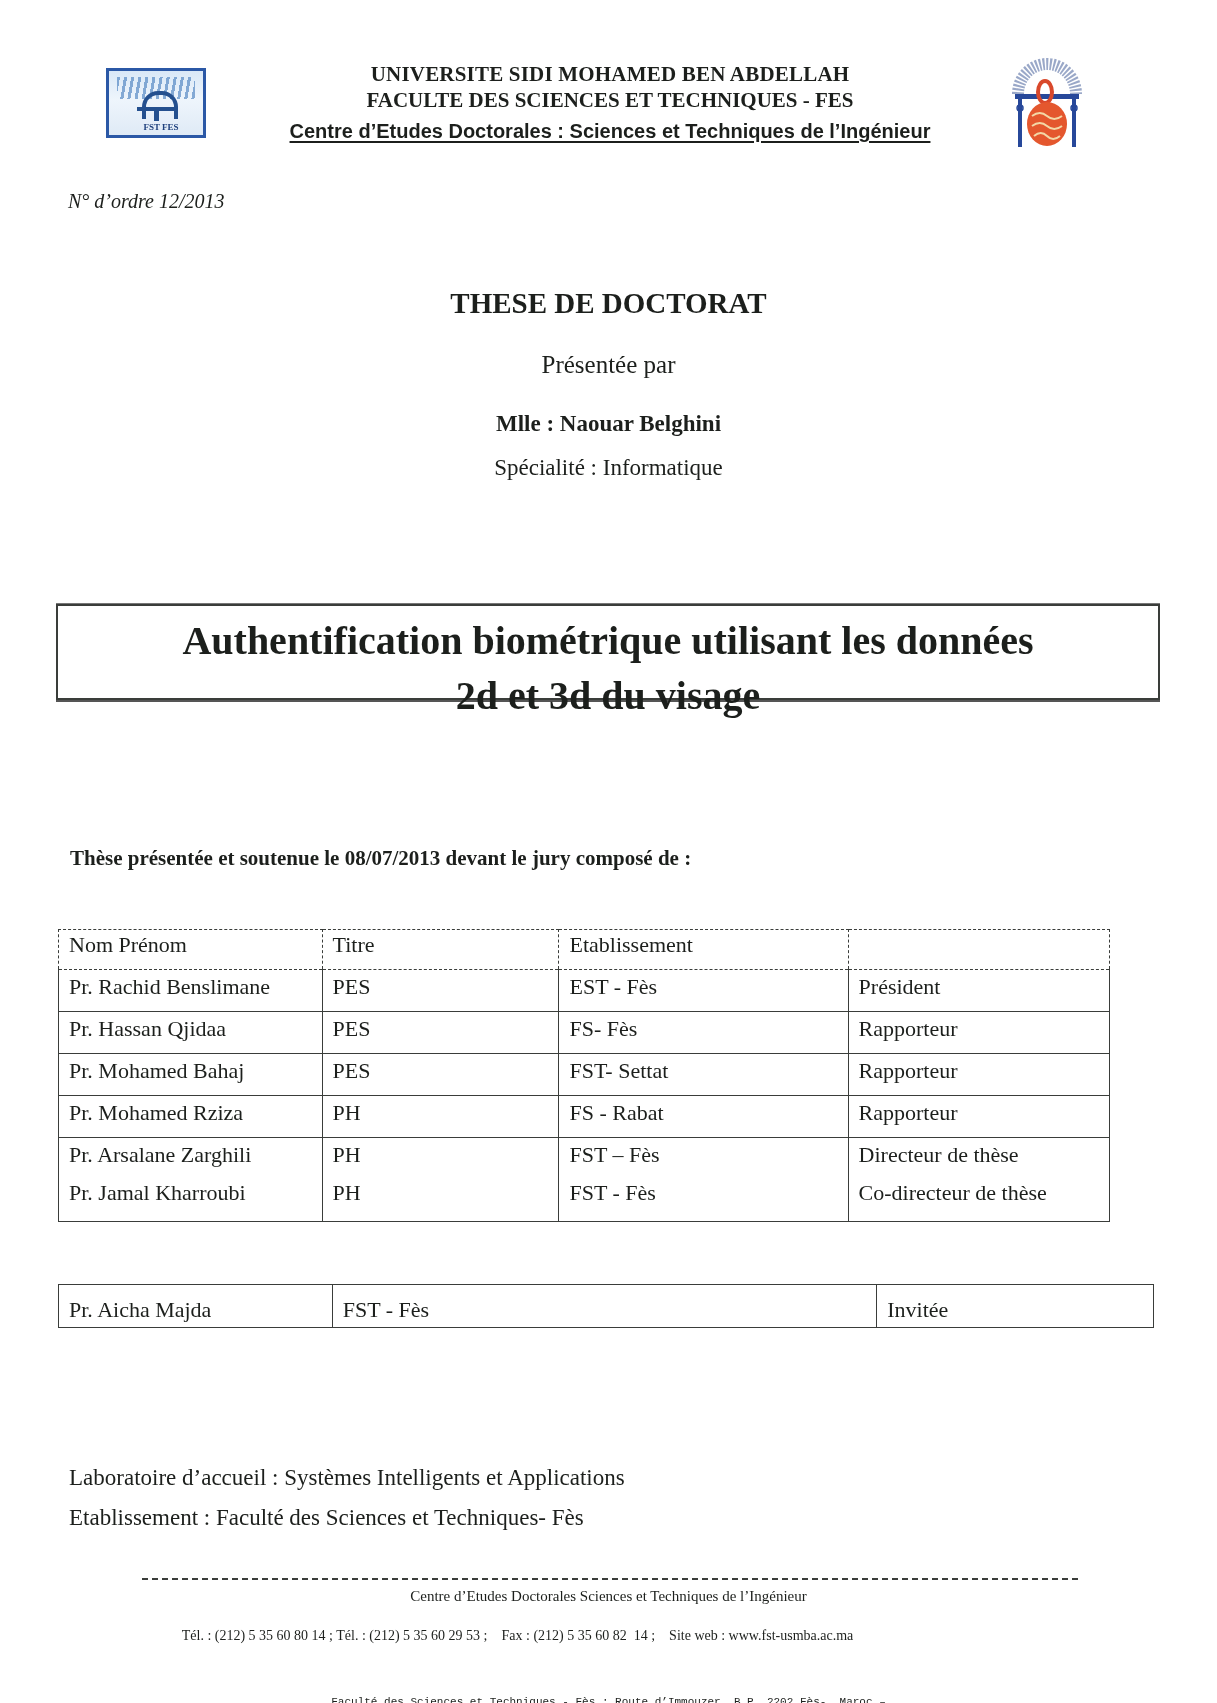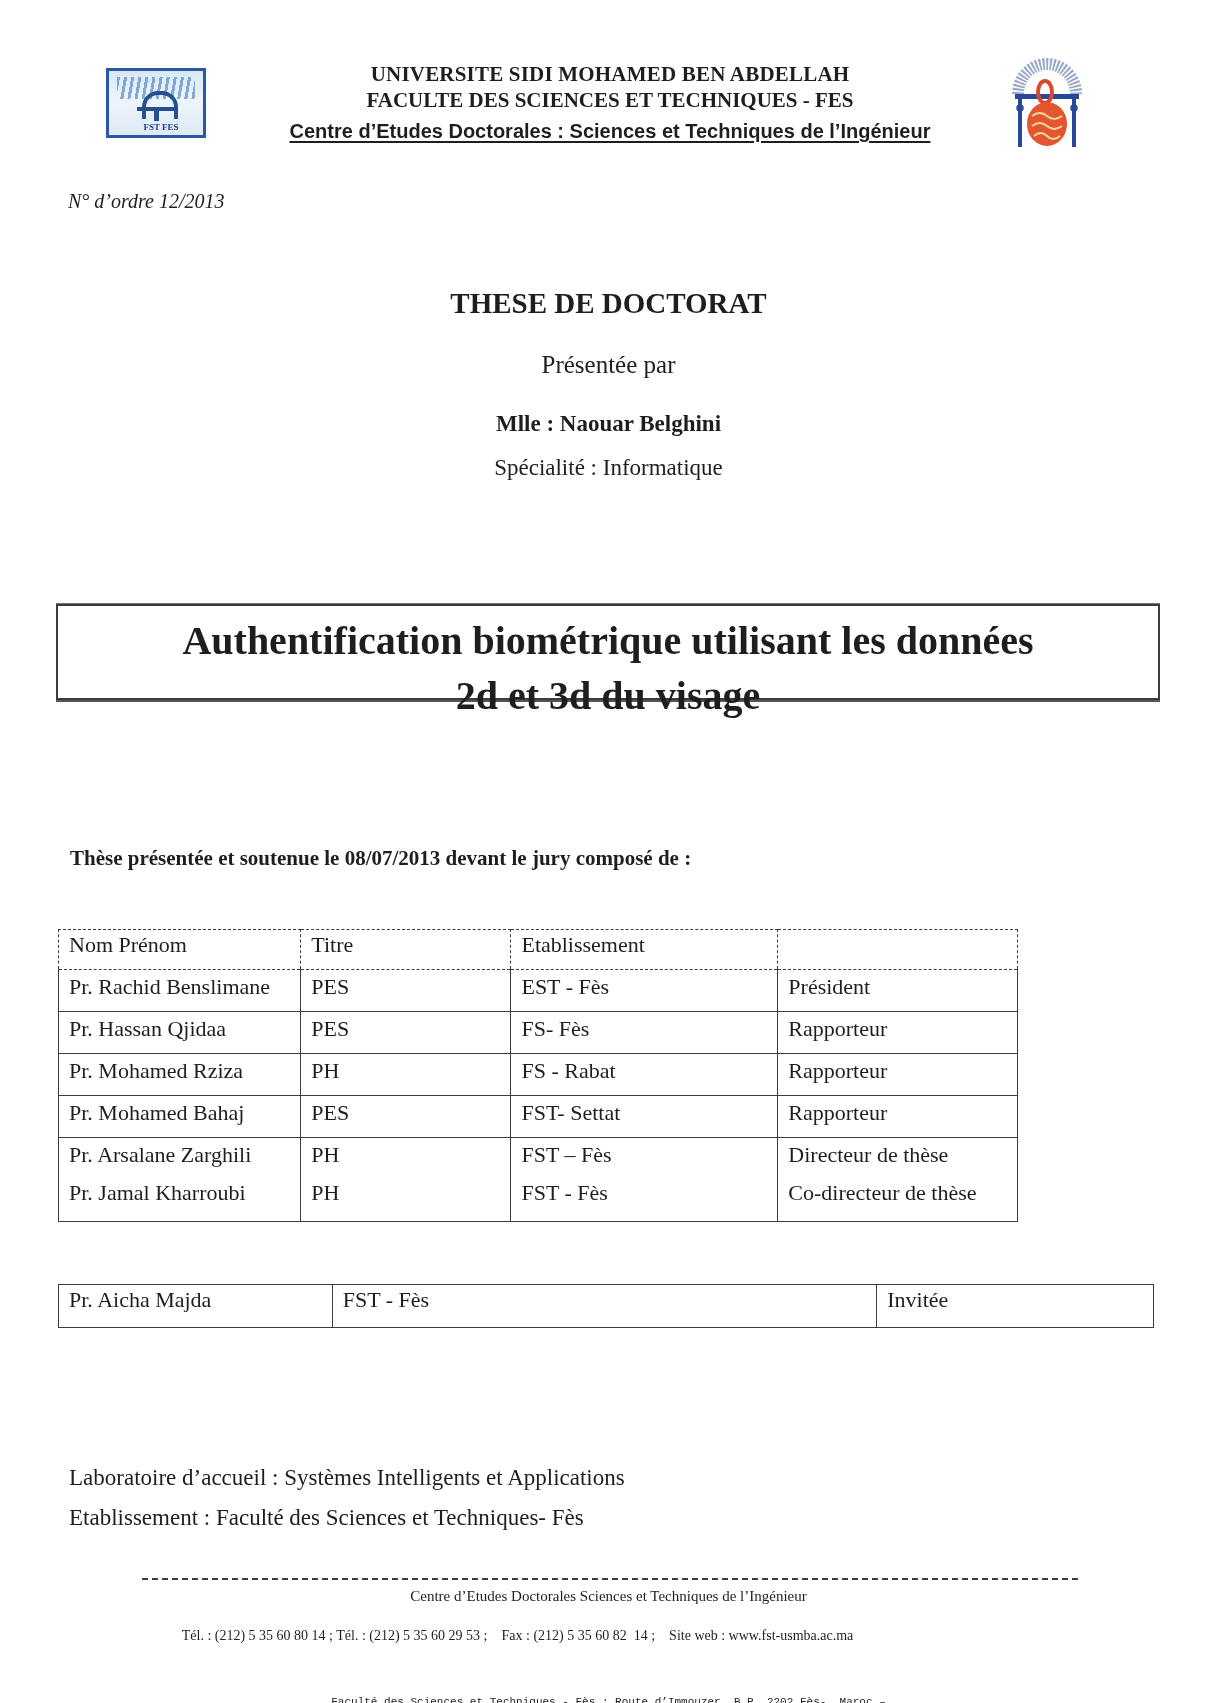--- a/index.html
+++ b/index.html
@@ -36,30 +36,30 @@
   .specialite { top: 455px; font-size: 23px; }
 
   .title-box { left: 56px; top: 604px; width: 1104px; height: 96px; border: 2px solid #3a3d3a;
                box-shadow: 0 2px 0 #555, 0 -1px 0 #777; box-sizing: border-box; text-align: center; }
   .title-box .l1 { margin-top: 9px; font-size: 40px; font-weight: bold; line-height: 52px; }
   .title-box .l2 { font-size: 40px; font-weight: bold; line-height: 58px; }
 
   .jury-intro { left: 70px; top: 846px; font-size: 21px; font-weight: bold; }
 
   
-  .jury { left: 58px; top: 929px; width: 960px; border-collapse: collapse; font-size: 22px; }
+  .jury { left: 58px; top: 929px; width: 1052px; border-collapse: collapse; font-size: 22px; }
   .jury td { border: 1.5px solid #3a3d3a; padding: 0 10px; height: 42px; vertical-align: top; padding-top: 4px; box-sizing: border-box; }
   .jury tr.head td { border-style: dashed; border-width: 1px; height: 40px; padding-top: 2px; }
   .jury tr.r1 td { border-top-style: dashed; border-top-width: 1px; }
   .jury tr.no-bottom td { border-bottom: none; height: 38px; }
   .jury tr.no-top td { border-top: none; height: 46px; margin-top: 20px; }
   .c1 { width: 274px; } .c2 { width: 250px; } .c3 { width: 300px; } .c4 { width: 272px; }
 
   .guest { left: 58px; top: 1284px; width: 1096px; border-collapse: collapse; font-size: 22px; }
-  .guest td { border: 1.5px solid #3a3d3a; padding: 2px 10px 0 10px; height: 43px; vertical-align: top; box-sizing: border-box; }
+  .guest td { border: 1.5px solid #3a3d3a; padding: 12px 10px 0 10px; height: 43px; vertical-align: top; box-sizing: border-box; }
   .g1 { width: 274px; } .g2 { width: 545px; } .g3 { width: 277px; }
 
   .lab { left: 69px; top: 1465px; font-size: 23px; }
   .etab { left: 69px; top: 1505px; font-size: 23px; }
 
   .dash-line { left: 142px; top: 1578px; width: 936px; height: 0; border-top: 2px dashed #3a3d3a; }
   .foot { left: 0; width: 1217px; text-align: center; }
   .foot1 { top: 1588px; font-size: 15px; font-weight: normal; }
   .foot2 { top: 1696px; font-size: 11px; font-family: Liberation Mono, monospace; }
   .foot3 { top: 1628px; font-size: 14px; left: 0; width: 1035px; font-family: Liberation Serif, serif; }
@@ -119,29 +119,29 @@
     <td>EST - Fès</td>
     <td>Président</td>
   </tr>
   <tr>
     <td>Pr. Hassan Qjidaa</td>
     <td>PES</td>
     <td>FS- Fès</td>
     <td>Rapporteur</td>
   </tr>
   <tr>
+    <td>Pr. Mohamed Bahaj</td>
+    <td>PES</td>
+    <td>FST- Settat</td>
+    <td>Rapporteur</td>
+  </tr>
+  <tr>
     <td>Pr. Mohamed Rziza</td>
     <td>PH</td>
     <td>FS - Rabat</td>
-    <td>Rapporteur</td>
-  </tr>
-  <tr>
-    <td>Pr. Mohamed Bahaj</td>
-    <td>PES</td>
-    <td>FST- Settat</td>
     <td>Rapporteur</td>
   </tr>
   <tr class="no-bottom">
     <td>Pr. Arsalane Zarghili</td>
     <td>PH</td>
     <td>FST – Fès</td>
     <td>Directeur de thèse</td>
   </tr>
   <tr class="no-top">
     <td>Pr.  Jamal Kharroubi</td>

